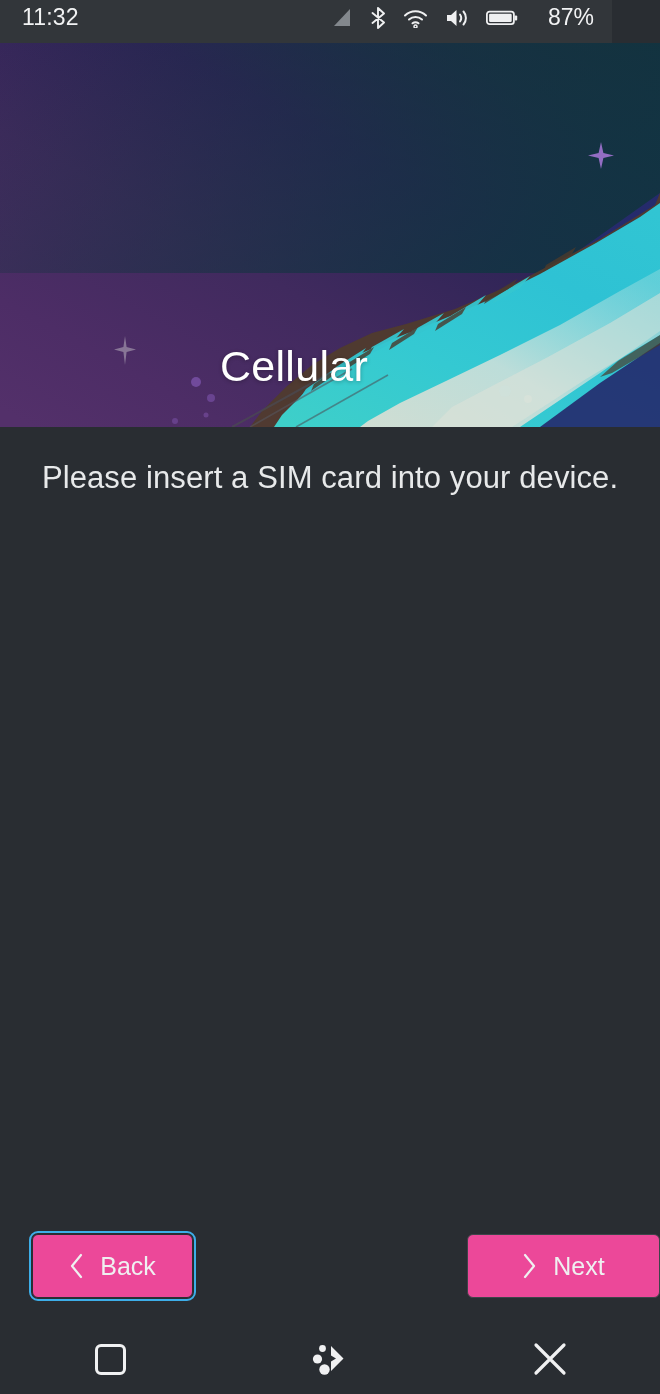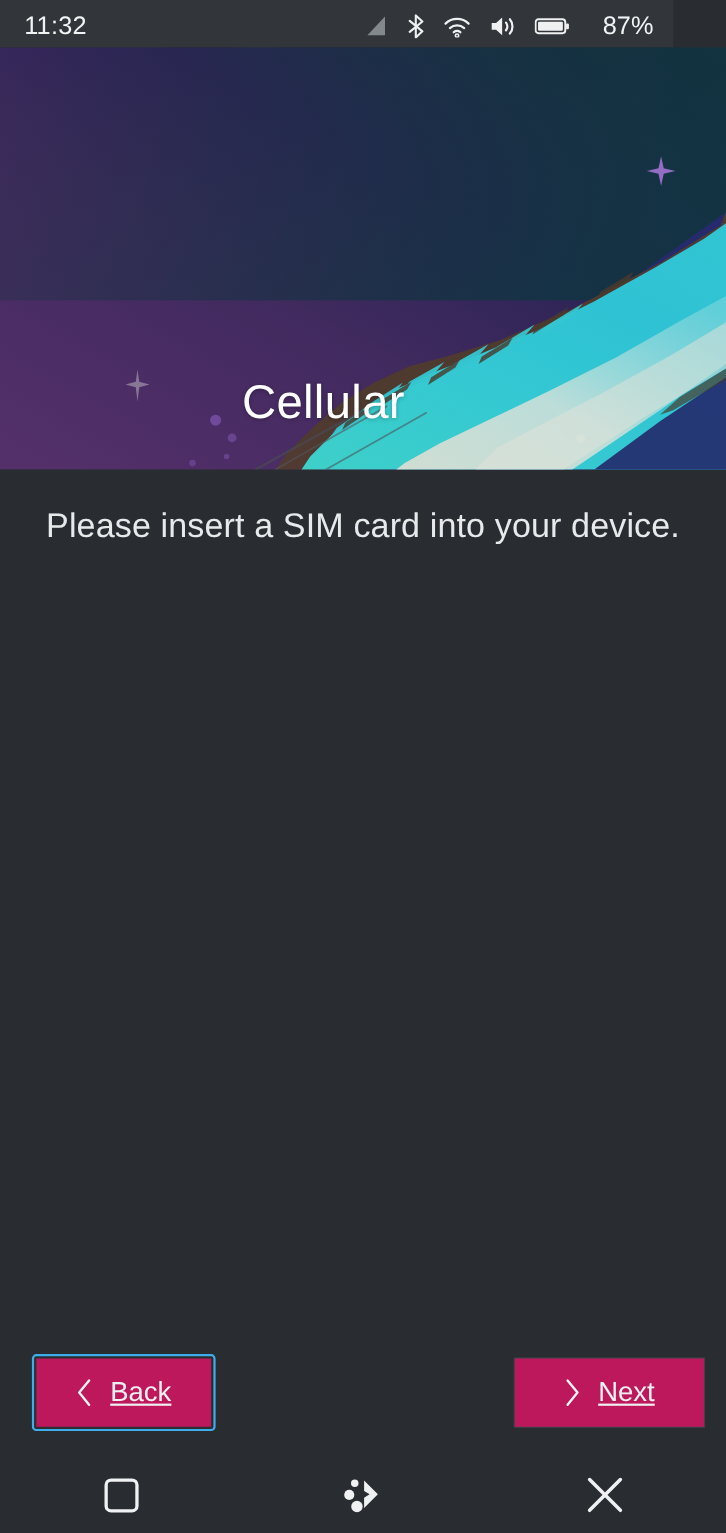--- a/index.html
+++ b/index.html
@@ -7,21 +7,21 @@
     width:660px; height:1394px;
     background:#292d32;
     font-family:"Liberation Sans", sans-serif;
     overflow:hidden;
   }
   #app { position:relative; width:660px; height:1394px; background:#292d32; }
 
   
   .statusbar {
     position:absolute; left:0; top:0; width:612px; height:43px;
-    background:#32363a; display:flex; align-items:center;
+    background:#32363a; display:flex; align-items:flex-start;
     padding:4px 18px 0 22px; color:#eff0f1;
   }
   .clock { font-size:23px; letter-spacing:.2px; color:#f2f3f4; }
   .sb-right { margin-left:auto; display:flex; align-items:center; gap:17px; }
   .sb-icon { display:flex; align-items:center; justify-content:center; }
   .battery-pct { font-size:23px; color:#f2f3f4; margin-left:13px; }
 
   
   .banner {
     position:absolute; left:0; top:43px; width:660px; height:384px;
@@ -46,27 +46,27 @@
     font-weight:400; letter-spacing:.1px;
   }
 
   
   .buttonbar {
     position:absolute; left:0; top:1228px; width:660px; height:76px;
   }
   .btn {
     position:absolute; top:6px; height:64px;
     display:flex; align-items:center; justify-content:center; gap:16px;
-    background:#be185d; color:#eff0f1;
-    font-size:25px; border-radius:1px;
-    border:1px solid #3e4449; cursor:pointer;text-decoration:underline;
+    background:#ec4899; color:#eff0f1;
+    font-size:25px; border-radius:6px;
+    border:1px solid #3e4449; cursor:pointer;
   }
   .btn-back { left:32px; width:161px; border:1px solid #2b2f33;
     outline:2px solid #3daee9; outline-offset:1px; }
-  .btn-next { left:467px; width:174px; }
+  .btn-next { left:467px; width:193px; }
   .chev { width:15px; height:26px; flex:0 0 auto; }
 
   
   .navbar {
     position:absolute; left:0; top:1324px; width:660px; height:70px;
     display:flex; align-items:center; background:#292d32;
   }
   .nav-btn {
     flex:1 1 0; height:70px; display:flex;
     align-items:center; justify-content:center; cursor:pointer;

